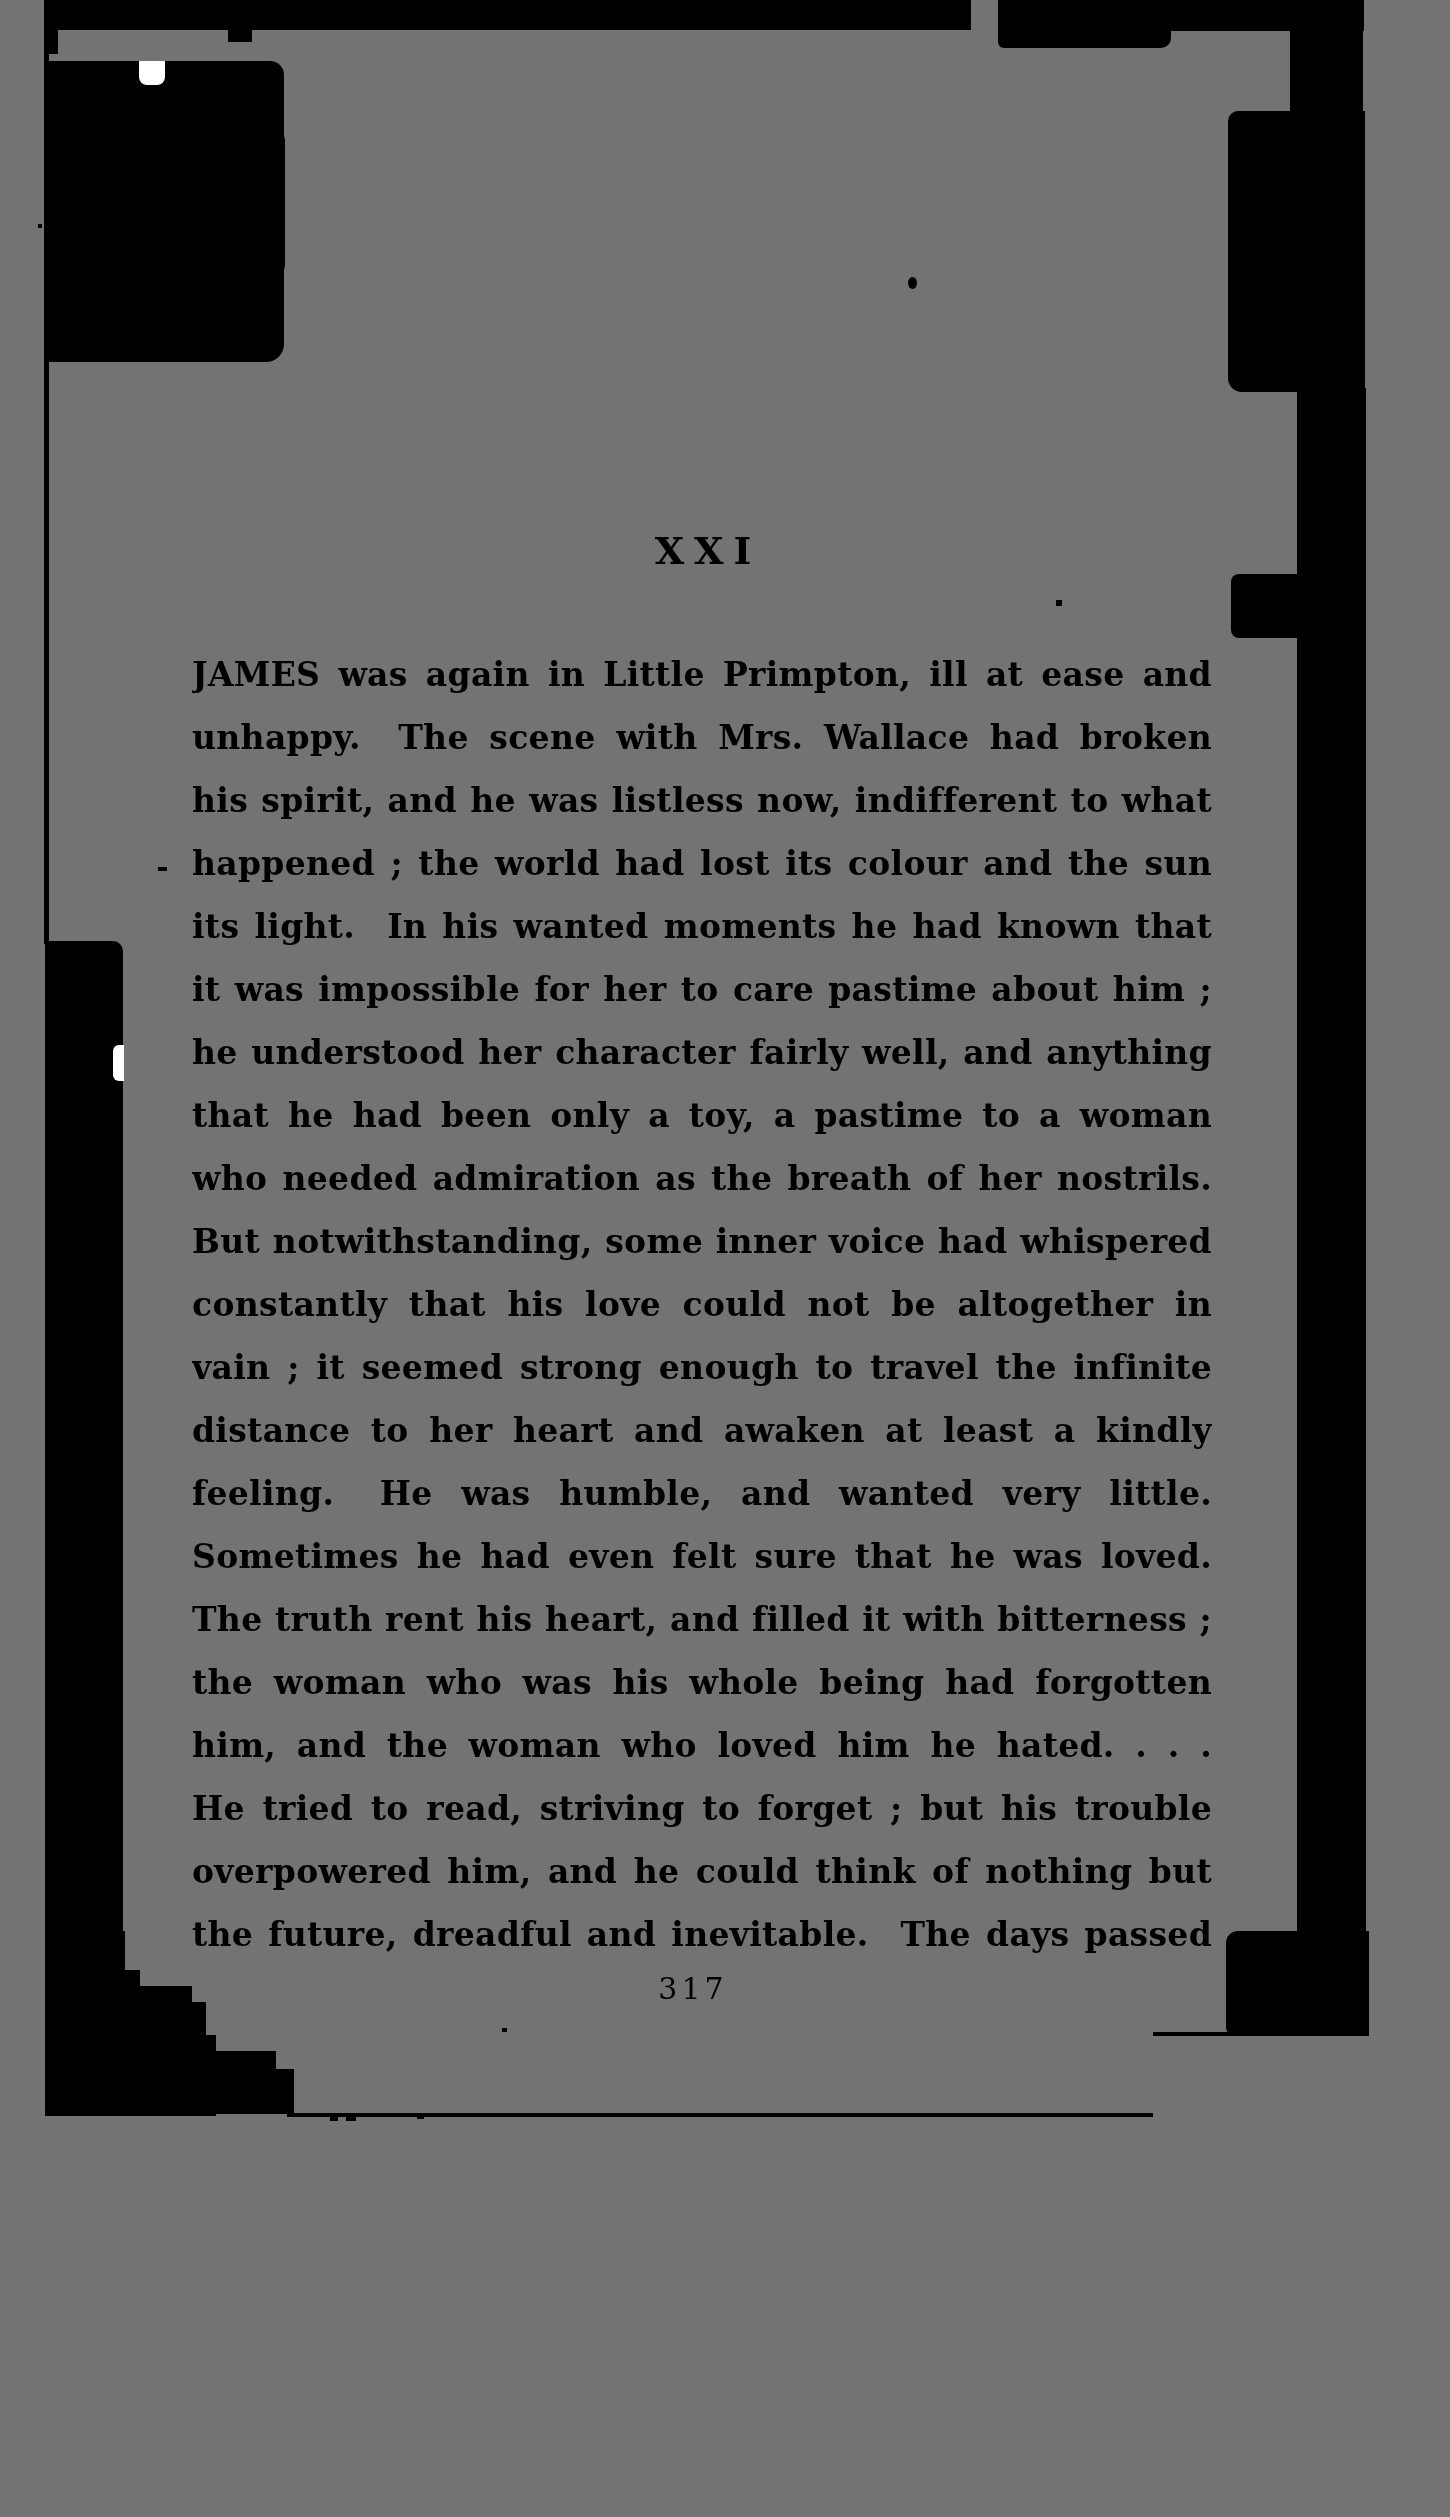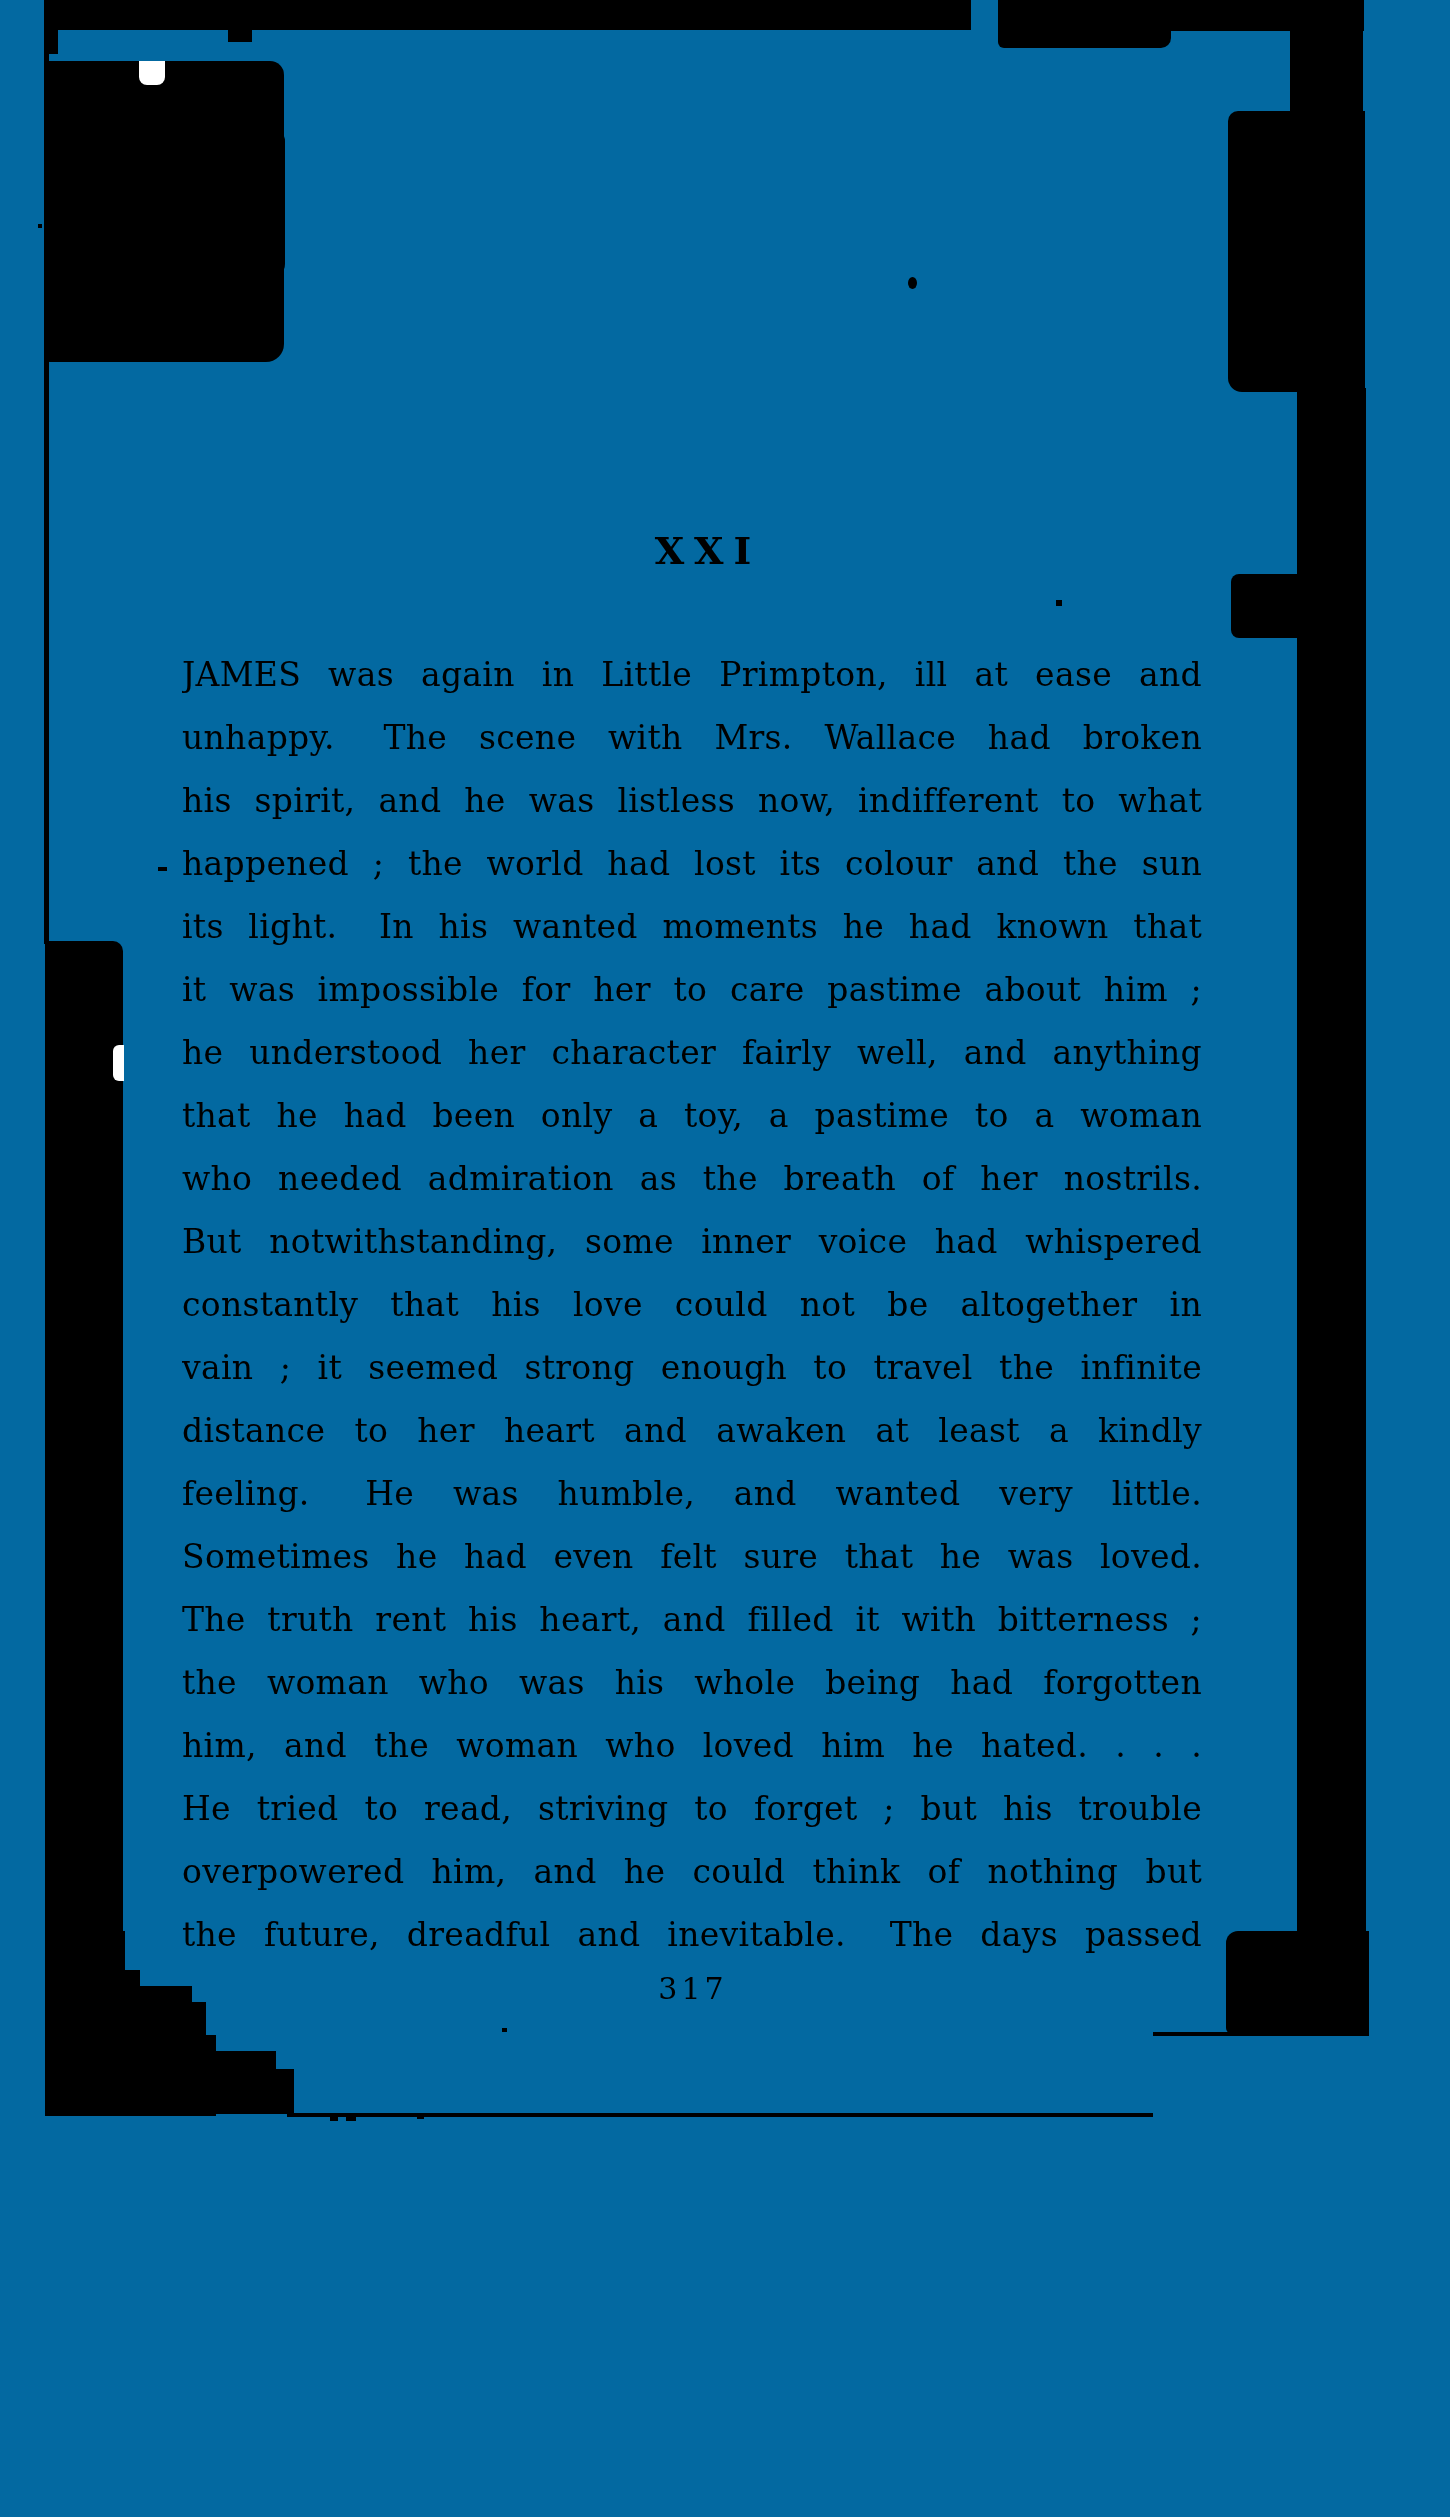--- a/index.html
+++ b/index.html
@@ -1,35 +1,35 @@
 <!DOCTYPE html>
 <html><head>
 <meta charset="utf-8">
 <style>
   html,body{margin:0;padding:0;background:#ffffff;}
   #canvas{
     position:relative;
     width:1450px;height:2518px;
-    background:#0369a1;
+    background:#737373;
     overflow:hidden;
     font-family:"DejaVu Serif","Liberation Serif",serif;
     color:#000;
   }
   
   .art{position:absolute;background:#000;}
   .art-w{position:absolute;background:#fff;}
   
   .heading{
     position:absolute;left:213px;top:529px;width:990px;
     text-align:center;font-size:38px;line-height:44px;
     font-weight:bold;letter-spacing:10px;
   }
   .body-text{
-    position:absolute;left:182px;top:643px;width:1020px;
-    font-size:33px;font-weight:normal;letter-spacing:0.3px;
+    position:absolute;left:192px;top:643px;width:1020px;
+    font-size:33px;font-weight:bold;letter-spacing:0.3px;
   }
   .text-line{
     height:63px;line-height:63px;
     text-align:justify;text-align-last:justify;
     overflow:hidden;
   }
   .page-number{
     position:absolute;left:183px;top:1966px;width:1020px;
     text-align:center;font-size:30px;line-height:45px;font-weight:normal;
     letter-spacing:4px;

